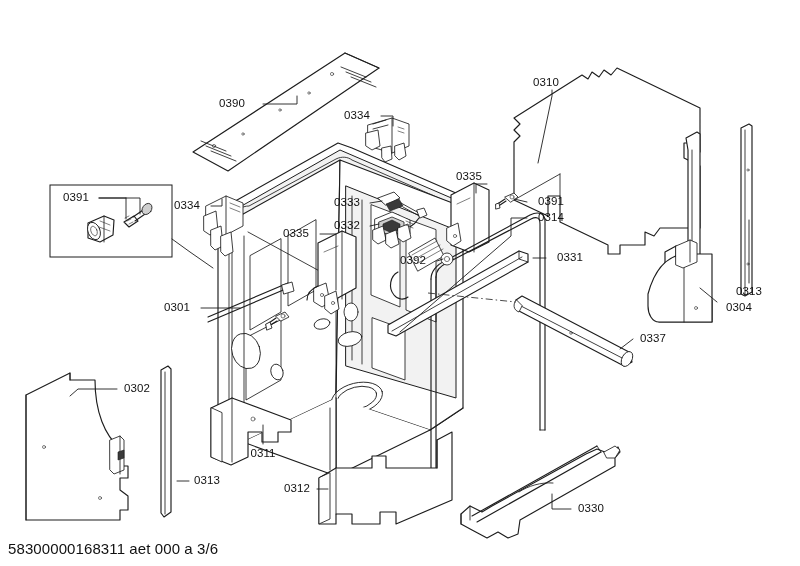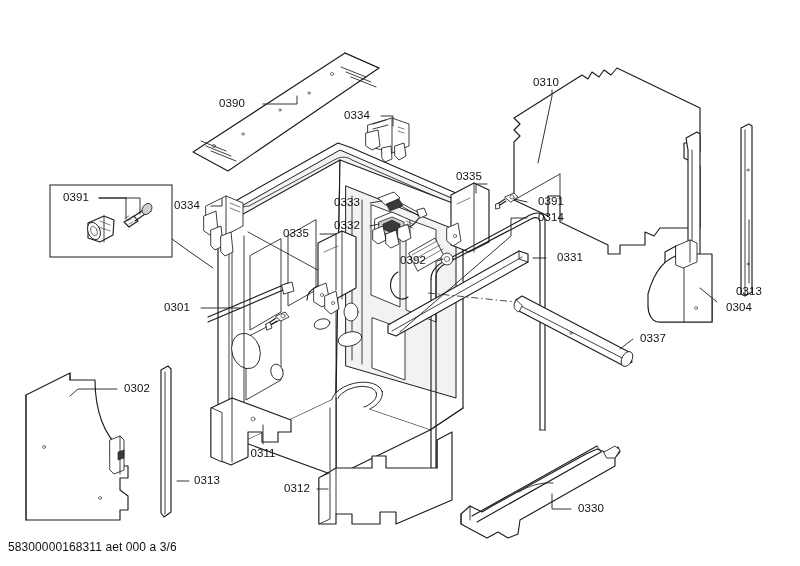--- a/index.html
+++ b/index.html
@@ -11,21 +11,21 @@
   }
   #sheet{position:absolute;inset:0;width:800px;height:566px;}
   svg.dwg{position:absolute;left:0;top:0;width:800px;height:566px;}
   .lbl{
     font-family:"Liberation Sans","DejaVu Sans",sans-serif;
     font-size:11.5px;fill:#111111;
     dominant-baseline:middle;letter-spacing:0.1px;
   }
   .footer{
     position:absolute;left:8px;top:540px;
-    font-size:12px;color:#111;letter-spacing:0.1px;
+    font-size:15px;color:#111;letter-spacing:0.1px;
     white-space:nowrap;
   }
   
   .o  {fill:none;stroke:#1d1d1d;stroke-width:1.15;stroke-linejoin:round;stroke-linecap:round;}
   .o2 {fill:none;stroke:#1d1d1d;stroke-width:0.85;stroke-linejoin:round;stroke-linecap:round;}
   .o3 {fill:none;stroke:#2a2a2a;stroke-width:0.6;stroke-linejoin:round;stroke-linecap:round;}
   .fw {fill:#ffffff;stroke:#1d1d1d;stroke-width:1.15;stroke-linejoin:round;stroke-linecap:round;}
   .fw2{fill:#ffffff;stroke:#1d1d1d;stroke-width:0.85;stroke-linejoin:round;stroke-linecap:round;}
   .fg {fill:#f2f2f2;stroke:#1d1d1d;stroke-width:1.0;stroke-linejoin:round;stroke-linecap:round;}
   .fg2{fill:#e8e8e8;stroke:#1d1d1d;stroke-width:0.85;stroke-linejoin:round;stroke-linecap:round;}

